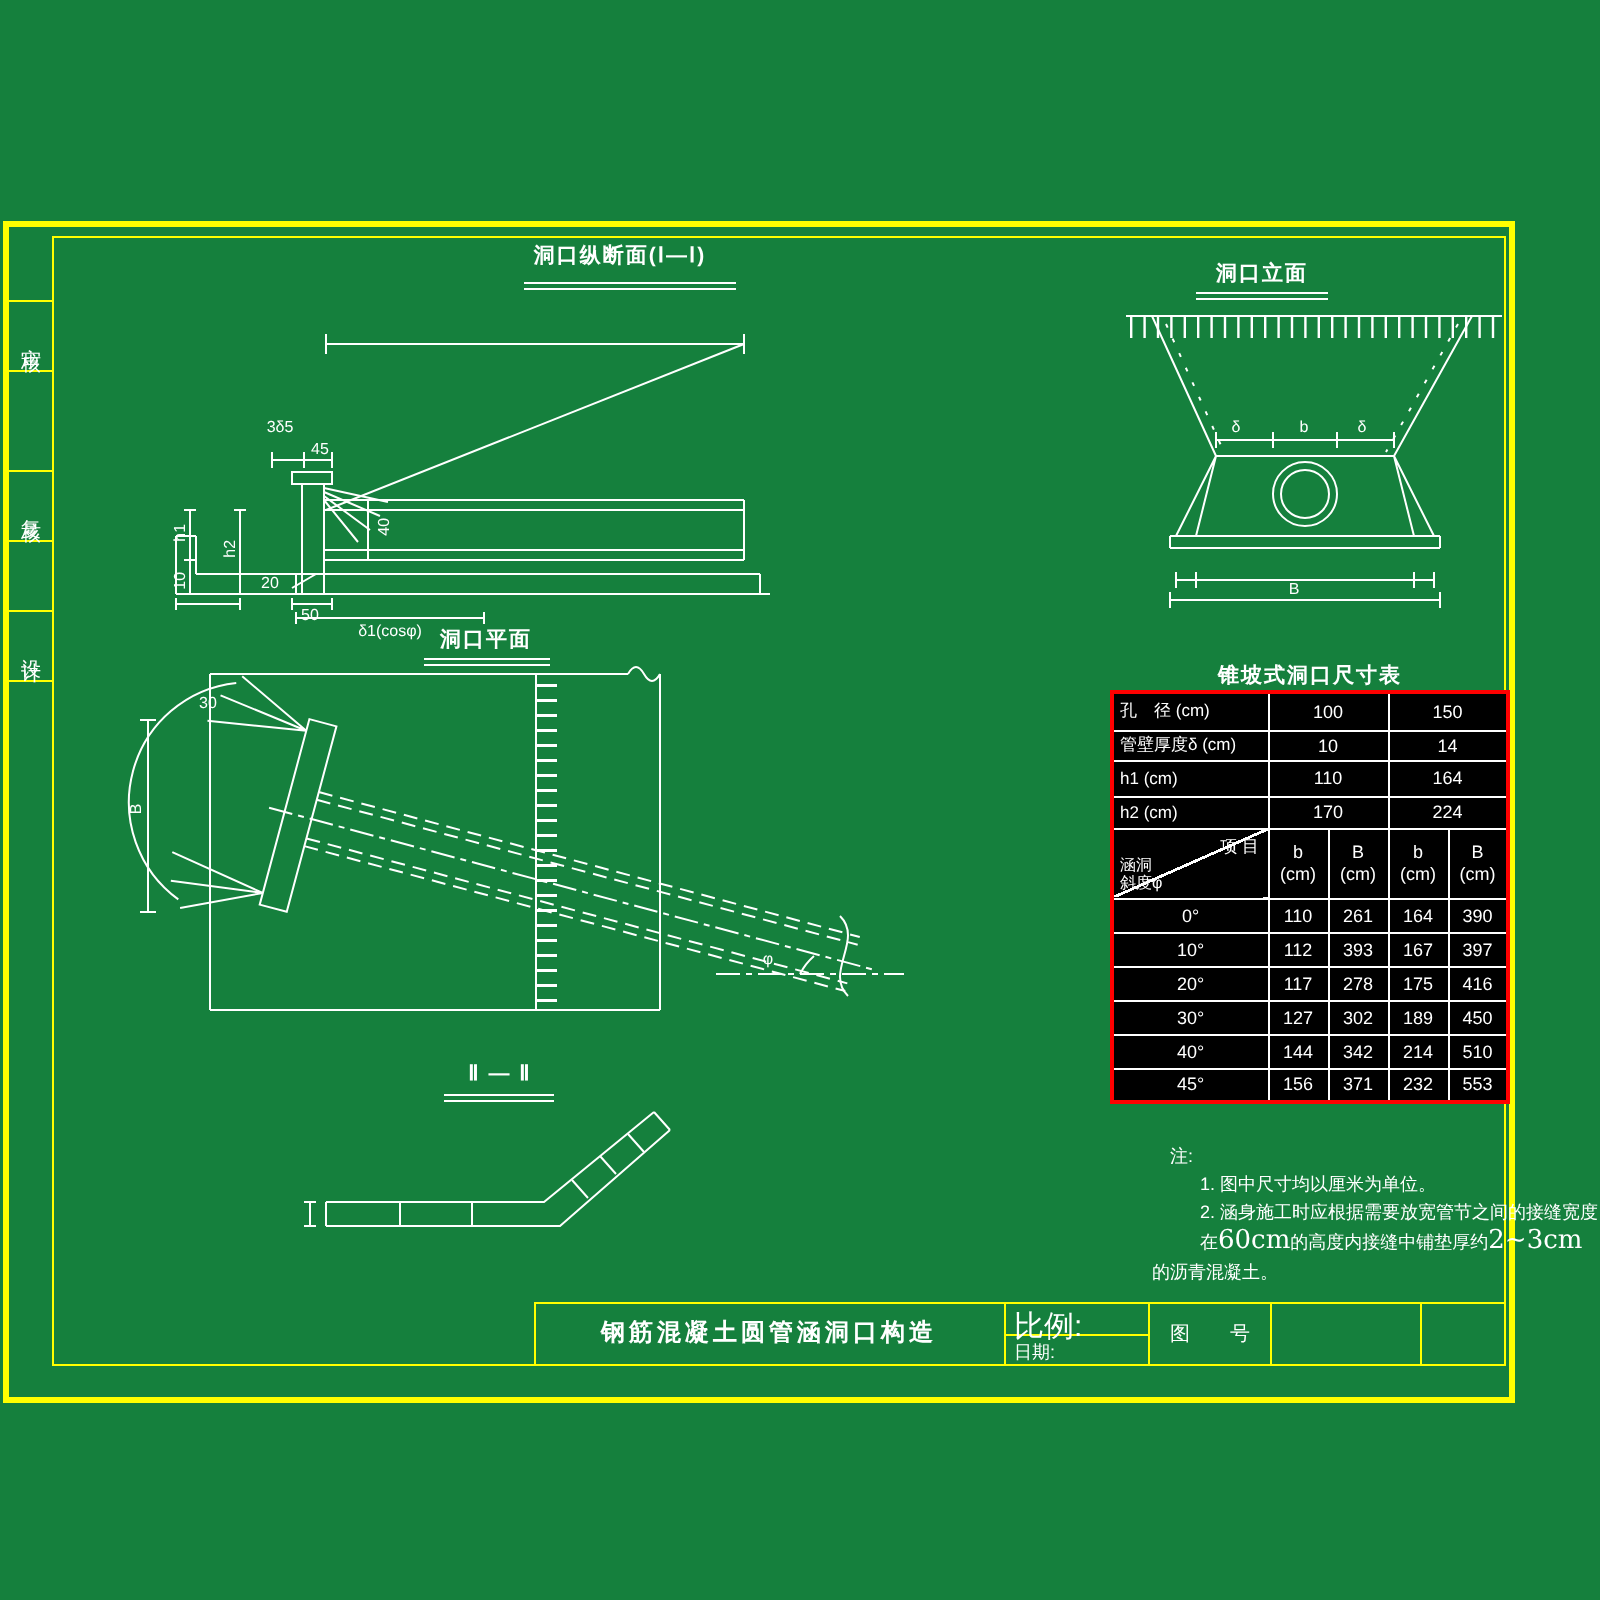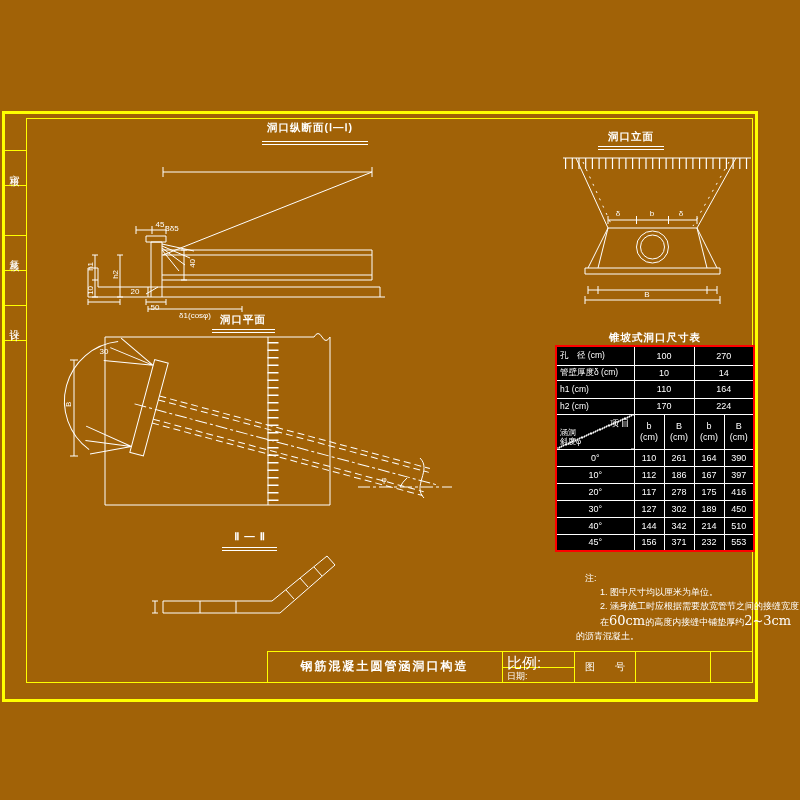--- a/index.html
+++ b/index.html
@@ -1,16 +1,16 @@
 <!DOCTYPE html>
 <html><head>
 <meta charset="utf-8">
 <style>
   html,body{margin:0;padding:0;background:#000;}
-  #screen{position:relative;width:800px;height:800px;background:#a16207;overflow:hidden;
+  #screen{position:relative;width:800px;height:800px;background:#15803d;overflow:hidden;
           font-family:"Liberation Sans",sans-serif;color:#fff;}
   svg{position:absolute;left:0;top:0;}
   .t{position:absolute;font-size:8px;line-height:1.1;white-space:pre;color:#fff;}
   .c{text-align:center;}
   .rot{transform:rotate(-90deg);transform-origin:center center;}
   .tt{position:absolute;font-weight:bold;font-size:10.5px;letter-spacing:1px;
       white-space:pre;text-align:center;color:#fff;}
   .vlabel{position:absolute;left:4px;width:20px;display:flex;align-items:center;justify-content:center;
           writing-mode:vertical-rl;font-size:10px;color:#fff;letter-spacing:2px;}
   .note{position:absolute;font-size:9px;line-height:1.2;white-space:pre;color:#fff;}
@@ -105,21 +105,21 @@
 
   <div class="vlabel" style="top:150px;height:35px;">审核</div>
   <div class="vlabel" style="top:235px;height:35px;">复核</div>
   <div class="vlabel" style="top:305px;height:35px;">设计</div>
 
   <div class="tt" style="left:245px;top:121px;width:130px;">洞口纵断面(Ⅰ—Ⅰ)</div>
   <div class="tt" style="left:596px;top:130px;width:70px;">洞口立面</div>
   <div class="tt" style="left:209px;top:313px;width:68px;">洞口平面</div>
   <div class="tt" style="left:220px;top:530px;width:60px;">Ⅱ — Ⅱ</div>
 
-  <div class="t c" style="left:130px;top:225px;width:20px;margin-left:32px;">3δ5</div>
+  <div class="t c" style="left:130px;top:210px;width:20px;">3δ5</div>
   <div class="t c" style="left:152px;top:221px;width:16px;">45</div>
   <div class="t c rot" style="left:84px;top:262px;width:14px;">h1</div>
   <div class="t c rot" style="left:109px;top:270px;width:14px;">h2</div>
   <div class="t c rot" style="left:84px;top:286px;width:14px;">10</div>
   <div class="t c" style="left:96px;top:304px;width:16px;margin-top:44px;">30</div>
   <div class="t c" style="left:147px;top:304px;width:16px;">50</div>
   <div class="t c" style="left:128px;top:288px;width:14px;">20</div>
   <div class="t c rot" style="left:186px;top:259px;width:14px;">40</div>
   <div class="t c" style="left:164px;top:312px;width:62px;">δ1(cosφ)</div>
 
@@ -137,21 +137,21 @@
         <col style="width:78px">
         <col style="width:30px">
         <col style="width:30px">
         <col style="width:30px">
         <col style="width:30px">
       </colgroup>
     <tbody>
         <tr style="height:19px">
       <td class="lab">孔　径 (cm)</td>
       <td colspan="2">100</td>
-      <td colspan="2">270</td>
+      <td colspan="2">150</td>
     </tr>
     <tr style="height:15px">
       <td class="lab">管壁厚度δ (cm)</td>
       <td colspan="2">10</td>
       <td colspan="2">14</td>
     </tr>
     <tr style="height:18px">
       <td class="lab">h1 (cm)</td>
       <td colspan="2">110</td>
       <td colspan="2">164</td>
@@ -194,21 +194,21 @@
     <tr style="height:17px">
       <td>0°</td>
       <td>110</td>
       <td>261</td>
       <td>164</td>
       <td>390</td>
     </tr>
     <tr style="height:17px">
       <td>10°</td>
       <td>112</td>
-      <td>186</td>
+      <td>393</td>
       <td>167</td>
       <td>397</td>
     </tr>
     <tr style="height:17px">
       <td>20°</td>
       <td>117</td>
       <td>278</td>
       <td>175</td>
       <td>416</td>
     </tr>

